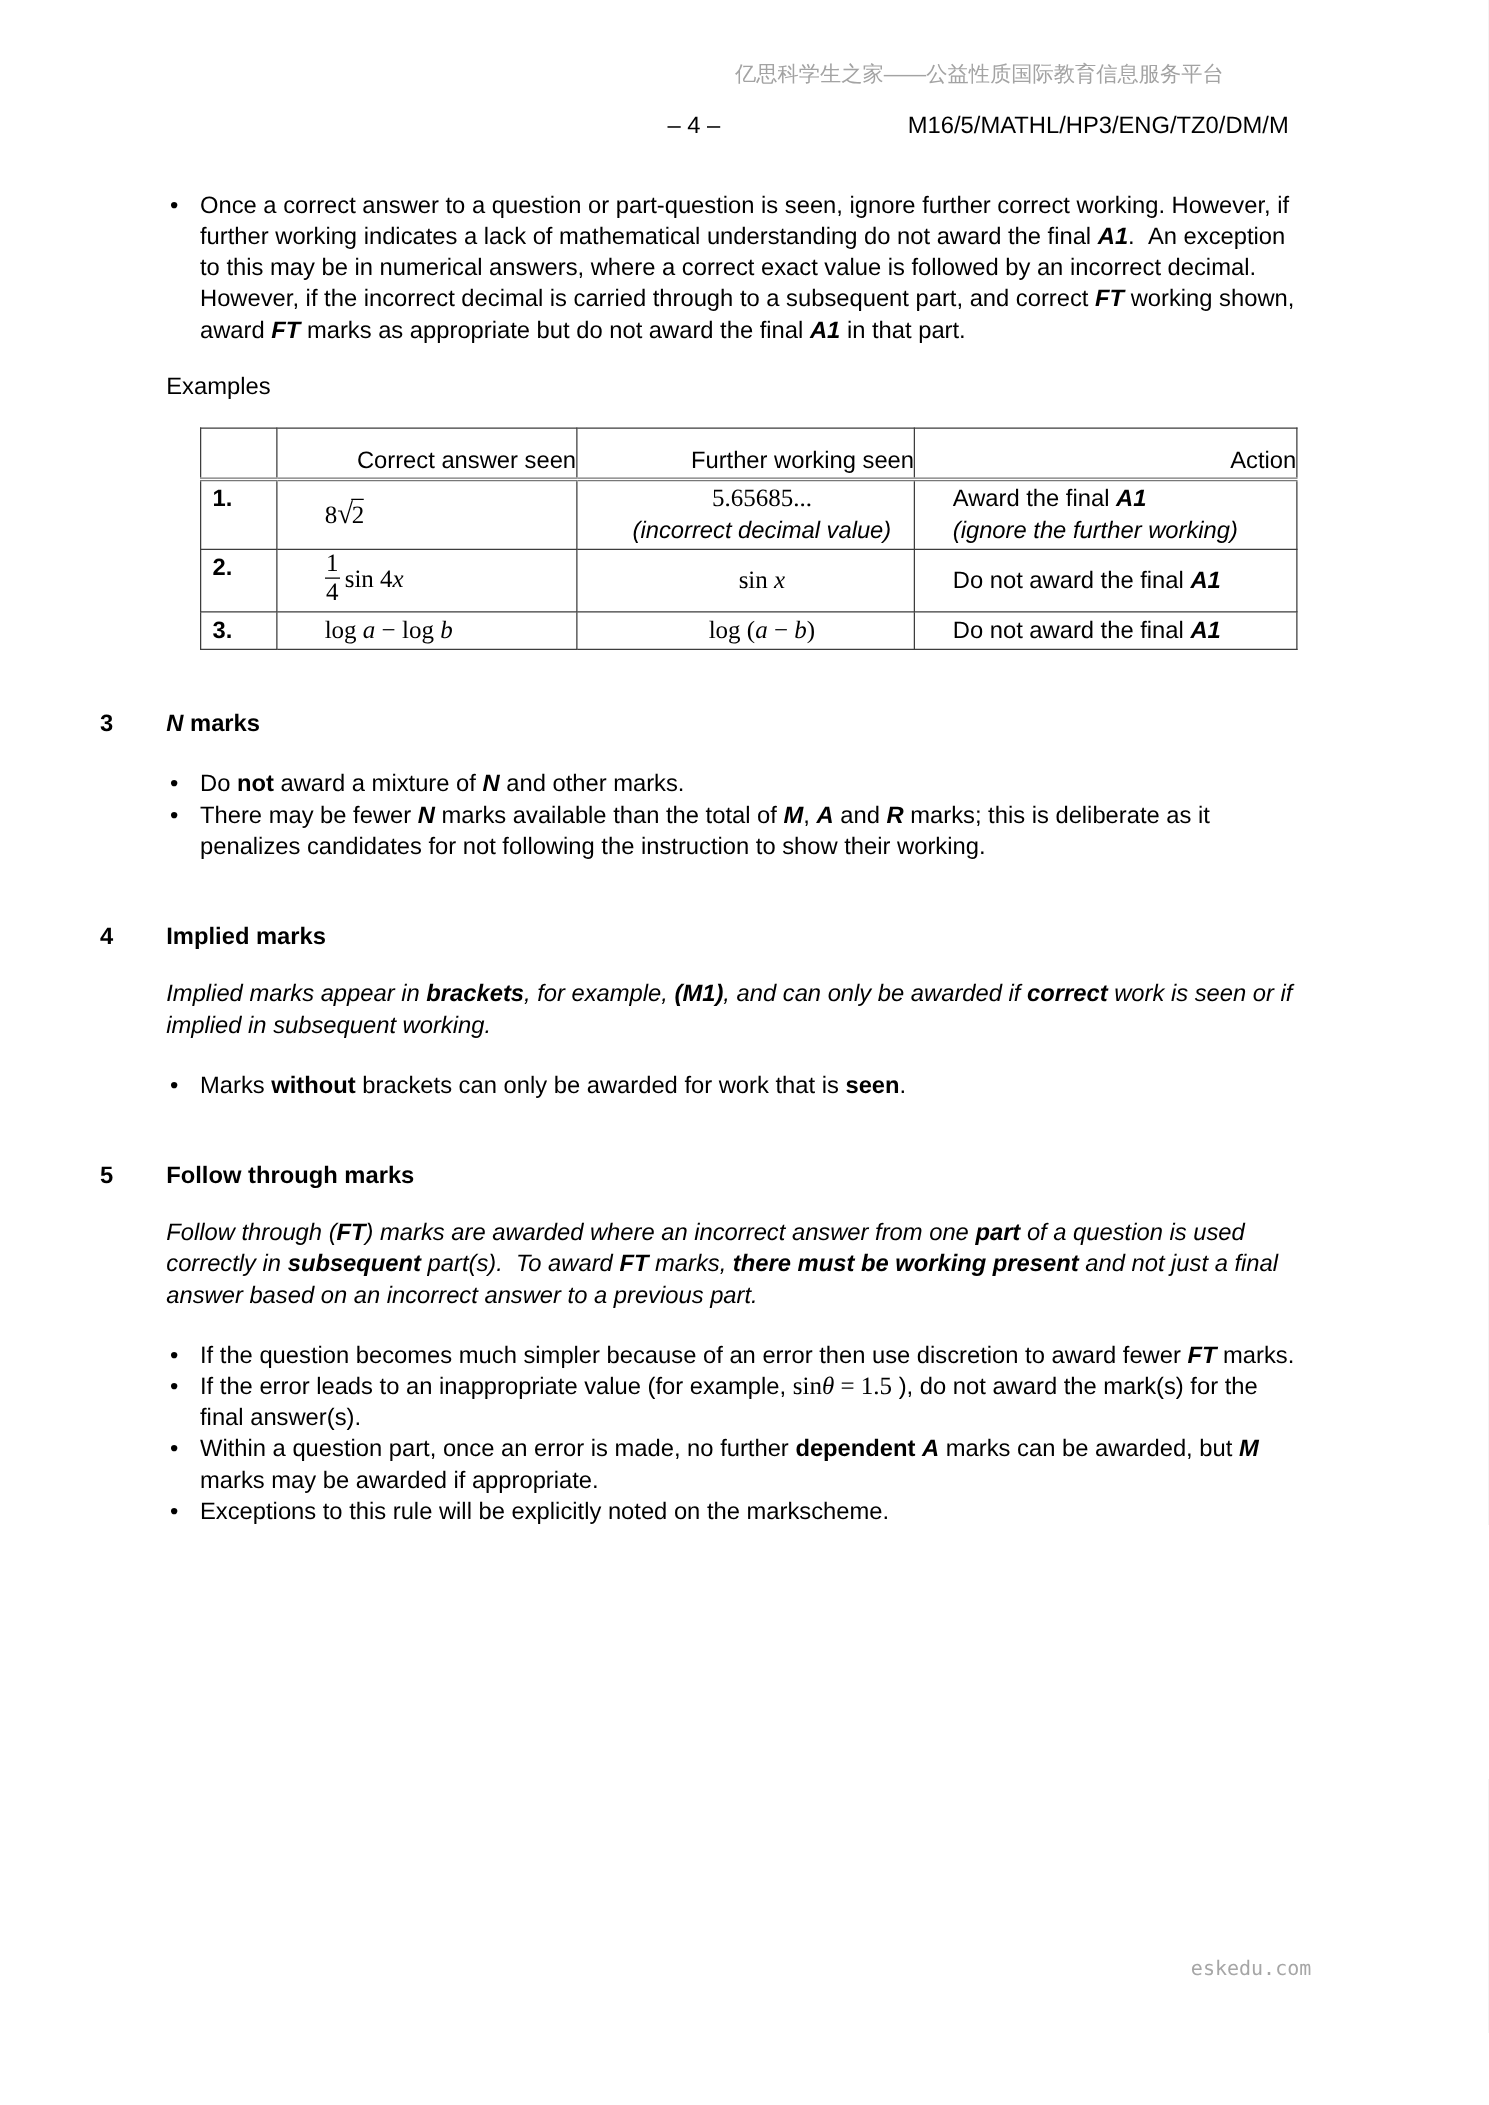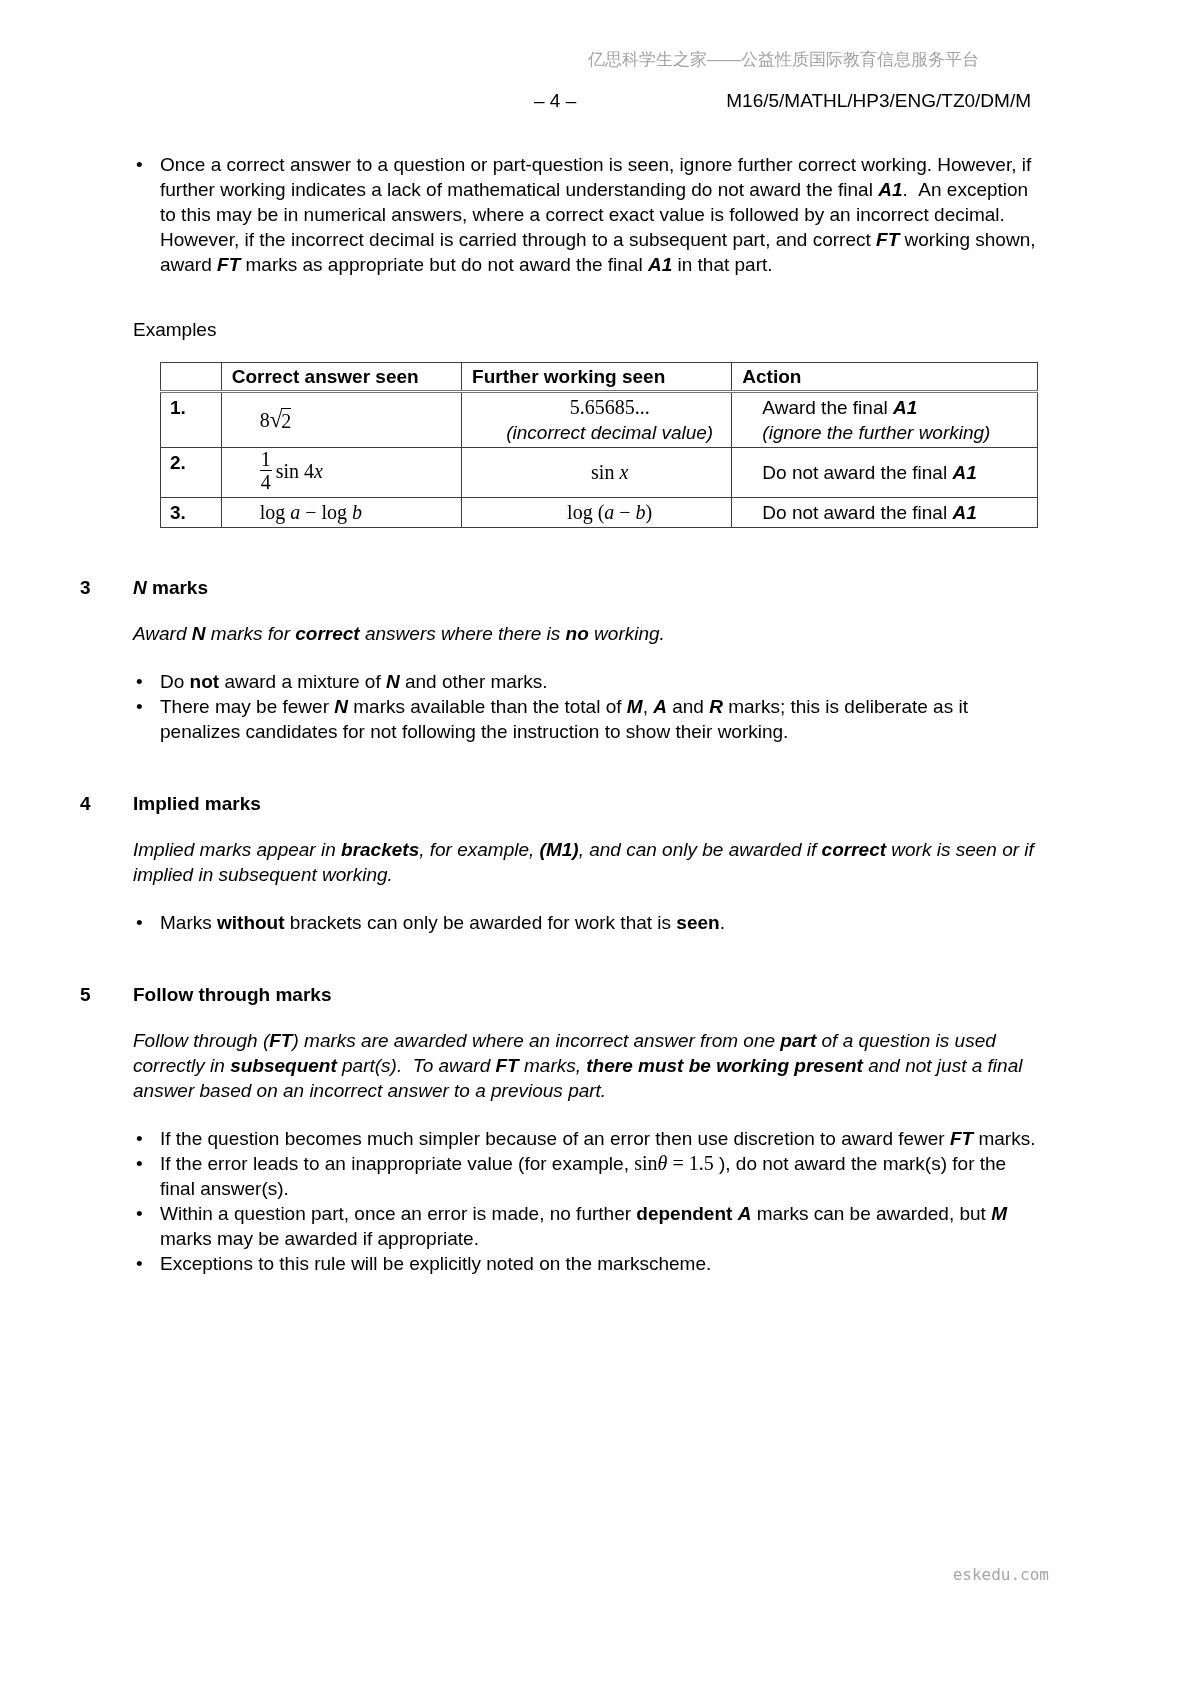--- a/index.html
+++ b/index.html
@@ -10,26 +10,26 @@
   }
   .cn-watermark{position:absolute;top:50px;right:212px;font-size:17px;line-height:20px;color:#a3a3a3;}
   .page-num{position:absolute;top:88px;left:534px;}
   .exam-code{position:absolute;top:88px;right:160px;}
   .content{position:absolute;left:80px;top:152px;width:958px;}
 
   ul.bullets{list-style:none;margin:0;padding:0;}
   ul.bullets li{position:relative;padding-left:80px;margin:0;}
   ul.bullets li::before{content:"\2022";position:absolute;left:56px;top:0;}
 
-  .examples-label{margin:40px 0 0 53px;}
+  .examples-label{margin:20px 0 0 53px;}
 
   table.examples-table{border-collapse:collapse;margin:20px 0 0 80px;}
   .examples-table th,.examples-table td{border:1px solid #3d3d3d;}
   .examples-table thead th{
-    text-align:left;font-weight:bold;padding:1px 0 1px 10px;
+    text-align:right;font-weight:normal;padding:13px 0 1px 10px;
     border-bottom:3px double #777;
   }
   td.numcell{font-weight:bold;vertical-align:top;padding:2px 0 2px 9px;}
   td.mathcell{vertical-align:middle;padding:2px 0 2px 38px;}
   td.furthercell{vertical-align:middle;padding:2px 0 2px 26px;text-align:center;}
   td.actioncell{vertical-align:middle;padding:2px 0 2px 30px;}
   .col-num{width:52px;} .col-correct{width:240px;} .col-further{width:270px;} .col-action{width:308px;}
 
   .b{font-weight:bold;}
   .i{font-style:italic;}
@@ -130,21 +130,20 @@
             </td>
         </tr>
       </tbody>
     </table>
 
     <div class="section">
       <div class="sec-head">
         <span class="sec-num">3</span>
         <span class="sec-title"><span class="b i">N</span><span class="b"> marks</span></span>
       </div>
-      <div class="sec-intro"><span class="i">Award </span><span class="b i">N</span><span class="i"> marks for </span><span class="b i">correct</span><span class="i"> answers where there is </span><span class="b i">no</span><span class="i"> working.</span></div>
       <ul class="bullets">
           <li><span>Do </span><span class="b">not</span><span> award a mixture of </span><span class="b i">N</span><span> and other marks.</span></li>
           <li><span>There may be fewer </span><span class="b i">N</span><span> marks available than the total of </span><span class="b i">M</span><span>, </span><span class="b i">A</span><span> and </span><span class="b i">R</span><span> marks; this is deliberate as it penalizes candidates for not following the instruction to show their working.</span></li>
         </ul>
     </div>
 
     <div class="section">
       <div class="sec-head">
         <span class="sec-num">4</span>
         <span class="sec-title"><span class="b">Implied marks</span></span>

